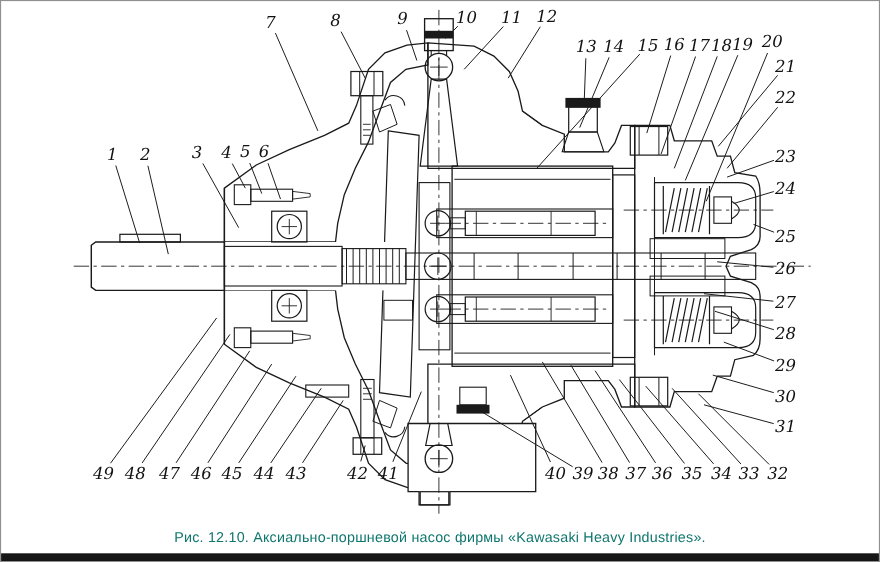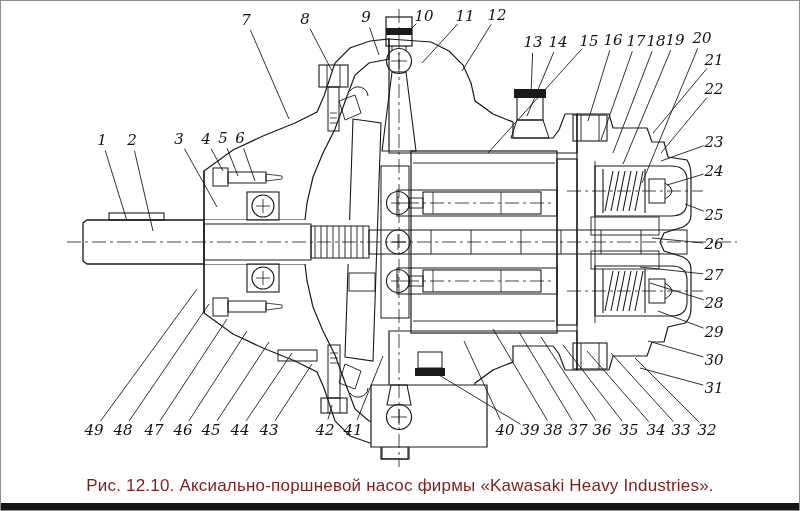--- a/index.html
+++ b/index.html
@@ -4,21 +4,21 @@
 <style>
   html,body{margin:0;padding:0;background:#e8e8e8;}
   .page{
     position:relative;width:800px;height:511px;background:#ffffff;
     box-sizing:border-box;border:1px solid #8f8f8f;overflow:hidden;
     font-family:"Liberation Sans",sans-serif;
   }
   .bottom-bar{position:absolute;left:0;right:0;bottom:0;height:7px;background:#161616;}
   .caption{
     position:absolute;left:0;right:0;bottom:14px;text-align:center;
-    font-size:17px;color:#7f1d1d;letter-spacing:0.2px;
+    font-size:13px;color:#0f766e;letter-spacing:0.2px;
   }
   svg text.callout{
     font-family:"DejaVu Serif",serif;font-style:italic;font-size:15px;fill:#111;
   }
   svg .ln{stroke:#1a1a1a;fill:none;}
 </style>
 </head>
 <body>
 
 <div class="page">

